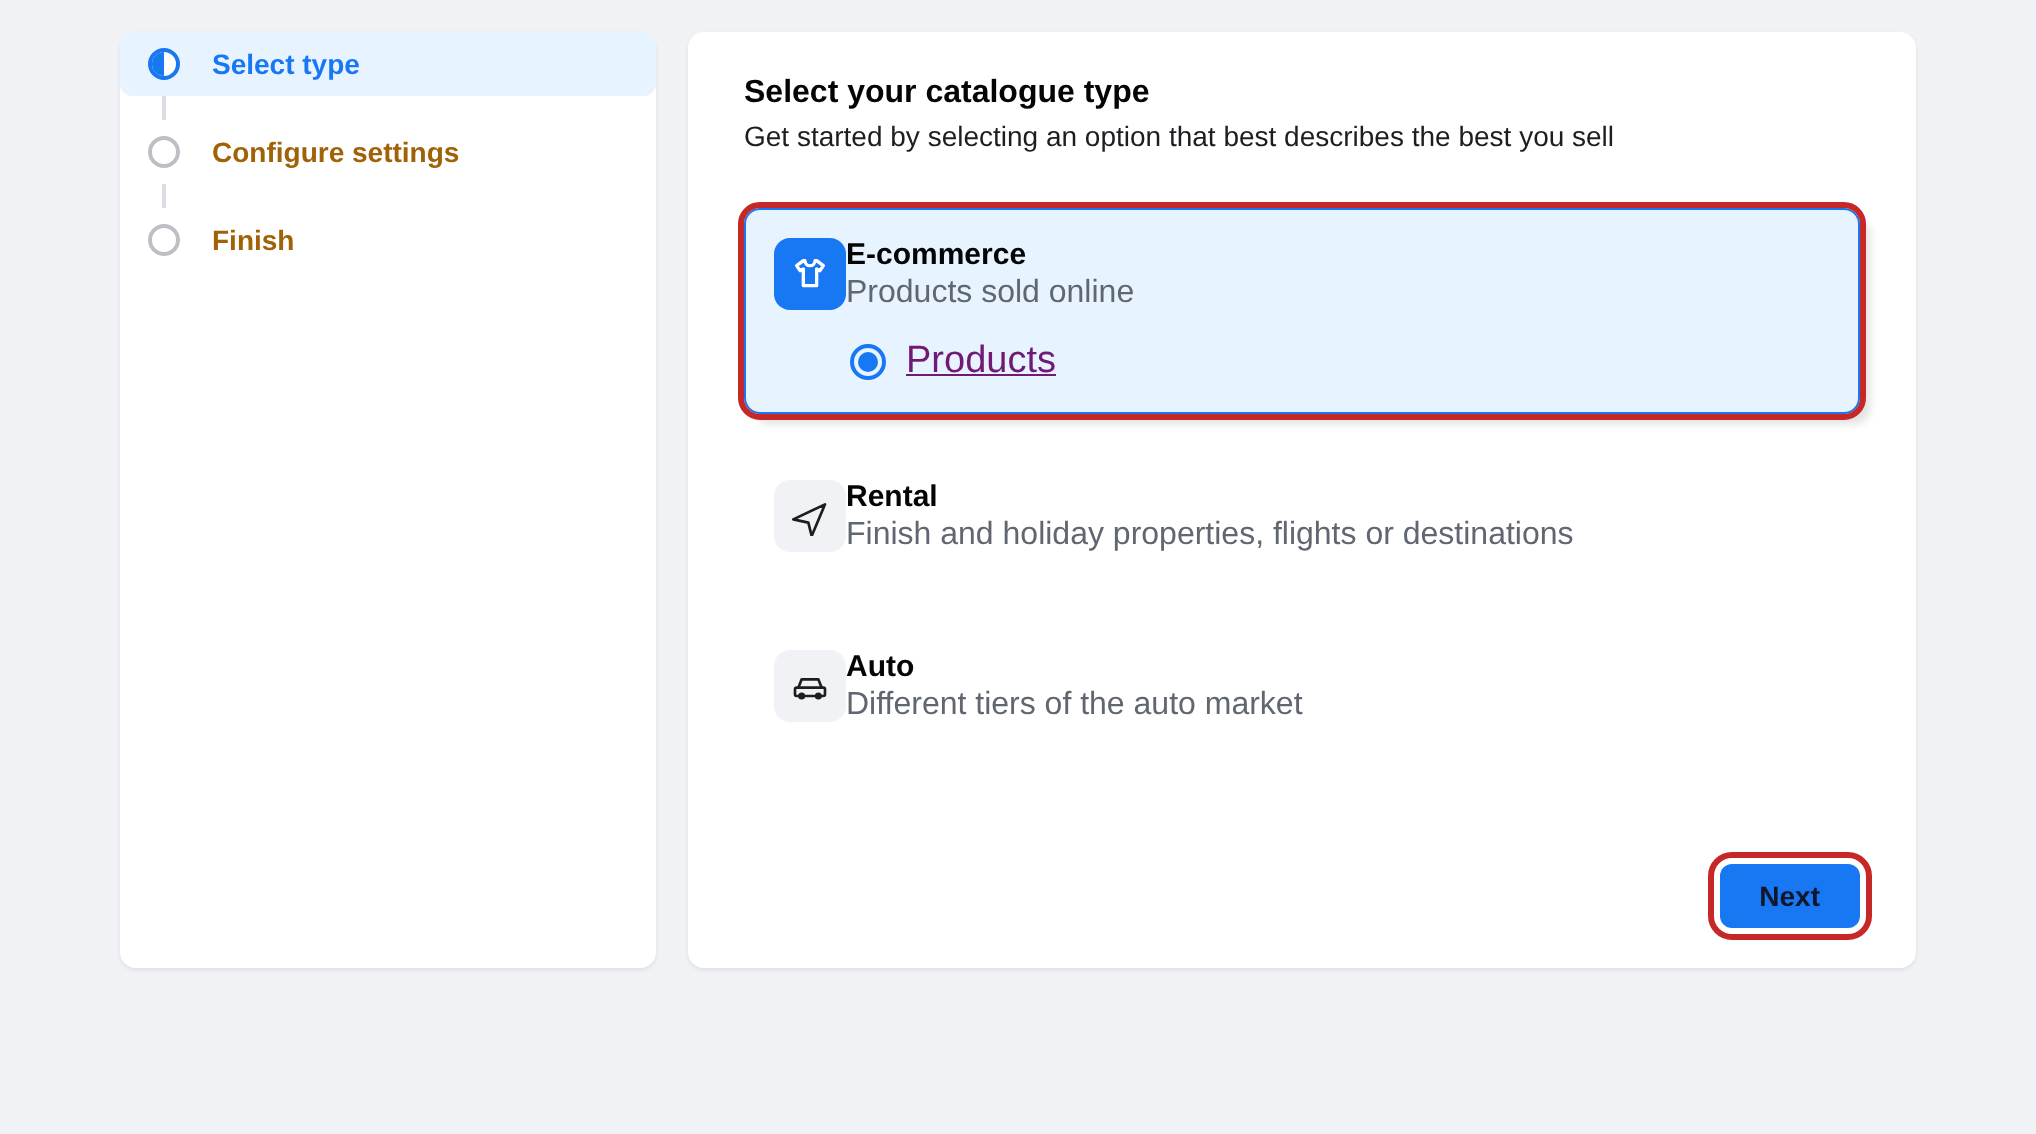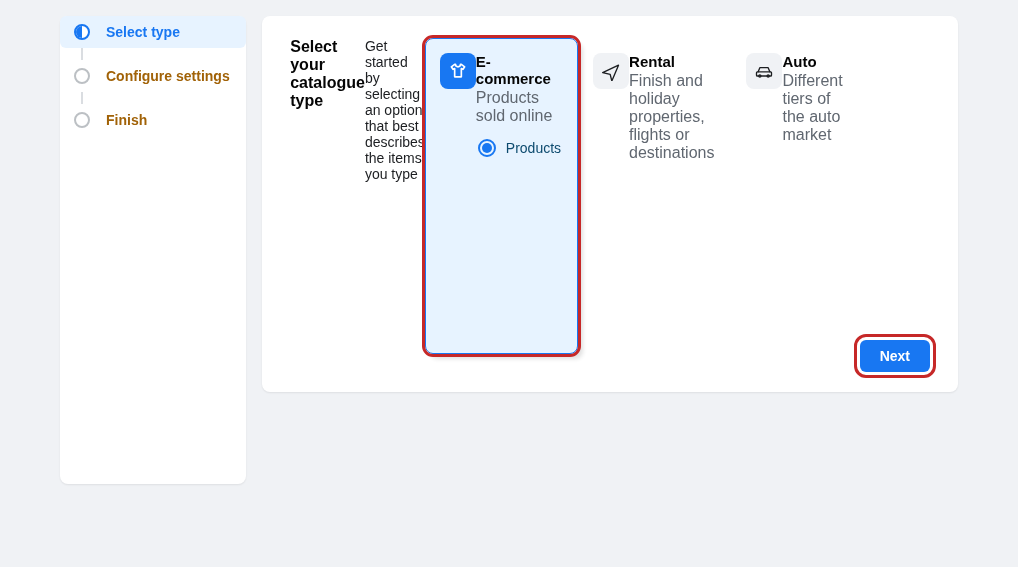--- a/index.html
+++ b/index.html
@@ -71,22 +71,22 @@
     .step-connector {
       width: 2px;
       height: 12px;
       background: #dadde1;
       margin-left: 21px;
     }
     .main {
       flex: 1;
       padding: 22px 28px 20px;
       display: flex;
-      flex-direction: row;
-      height: 376px;
+      flex-direction: column;
+      height: 468px;
       position: relative;
     }
     .main-title {
       font-size: 16px;
       font-weight: 700;
       color: #050505;
       margin-bottom: 4px;
     }
     .main-subtitle {
       font-size: 14px;
@@ -149,31 +149,32 @@
       justify-content: center;
       flex-shrink: 0;
     }
     .radio-inner {
       width: 10px;
       height: 10px;
       background: #1877f2;
       border-radius: 50%;
     }
     .sub-label {
-      font-size: 14px;
-      color: #0c4a6e;
+      font-size: 19px;
+      color: #701a75;
+      text-decoration: underline;
     }
     .footer {
       margin-top: auto;
       display: flex;
       justify-content: flex-end;
     }
     .next-btn {
       background: #1877f2;
-      color: #ffffff;
+      color: #0f172a;
       border: none;
       border-radius: 6px;
       padding: 8px 20px;
       font-weight: 700;
       font-size: 14px;
       cursor: pointer;
       outline: 3px solid #c62828;
       outline-offset: 3px;
     }
     .icon-svg { display: block; }
@@ -195,21 +196,21 @@
     </div>
     <div class="step-connector"></div>
     <div class="step">
       <div class="step-circle"></div>
       <div class="step-label">Finish</div>
     </div>
   </div>
 
   <div class="card main">
     <div class="main-title">Select your catalogue type</div>
-    <div class="main-subtitle">Get started by selecting an option that best describes the items you type</div>
+    <div class="main-subtitle">Get started by selecting an option that best describes the best you sell</div>
 
     <div class="option selected">
       <div class="option-icon">
         <svg class="icon-svg" width="20" height="20" viewBox="0 0 24 24" fill="none" stroke="#fff" stroke-width="2" stroke-linecap="round" stroke-linejoin="round">
           <path d="M4 7l4-3h1a3 3 0 006 0h1l4 3-2 3-2-1v10H8V9l-2 1-2-3z"></path>
         </svg>
       </div>
       <div style="flex:1">
         <div class="option-title">E-commerce</div>
         <div class="option-desc">Products sold online</div>

